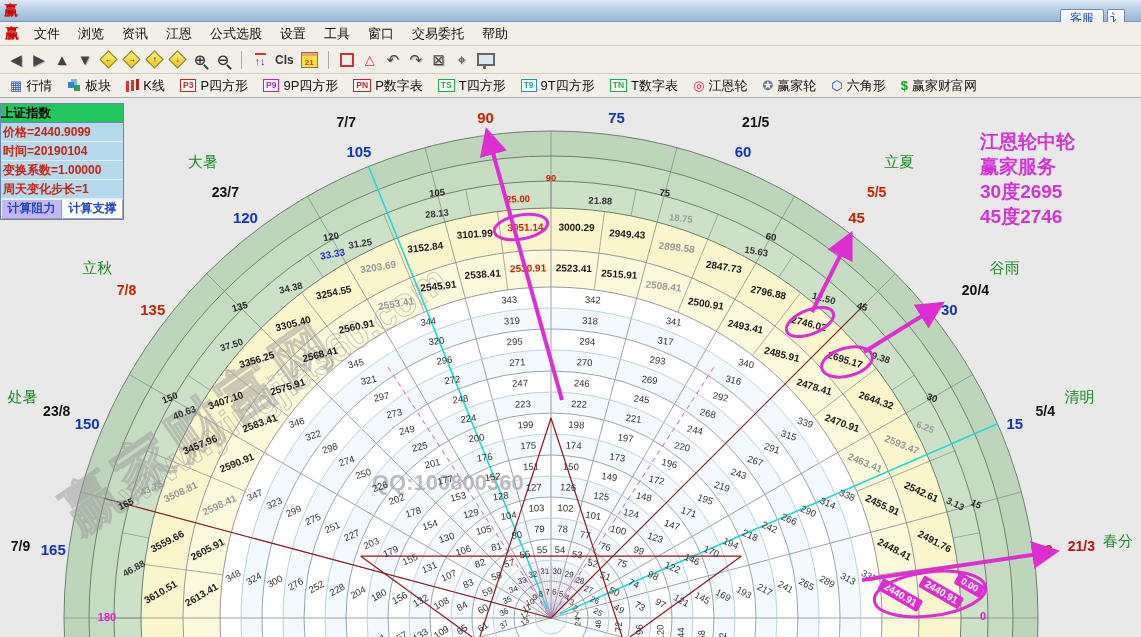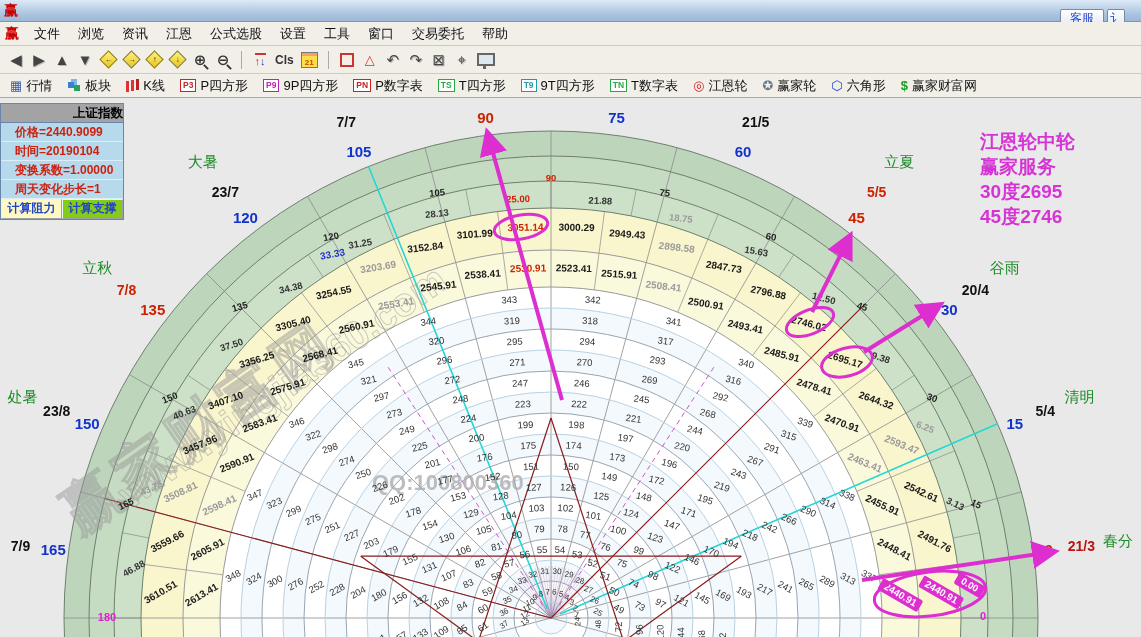--- a/index.html
+++ b/index.html
@@ -49,28 +49,28 @@
   .mbadge{border:1px solid;font-size:8.5px;font-weight:bold;padding:0 2px;line-height:11px;background:#ffffff;}
   .mglyph{font-size:13px;font-weight:bold;line-height:13px;}
   .ic-kline{width:3px;height:11px;background:#d33;box-shadow:-5px 1px 0 0 #d33,5px -1px 0 0 #b22;display:inline-block;margin:0 5px;}
   .ic-blocks{width:6px;height:6px;background:#3a7fd0;box-shadow:6px 3px 0 #2aa05a,3px -3px 0 #7fb8e8;display:inline-block;margin:2px 7px 4px 1px;}
   
   .canvas{position:absolute;top:98px;left:0;width:1141px;height:539px;background:#e9e9e9;overflow:hidden;}
   svg text{font-family:"Liberation Sans","DejaVu Sans",sans-serif;}
   
   .panel{position:absolute;top:103px;left:0;width:124px;z-index:5;border:1px solid #6a86ac;
     background:#cfe2f2;box-sizing:border-box;font-weight:bold;}
-  .p-head{height:18px;line-height:18px;text-align:right;background:#a3a3a3;color:#000;
+  .p-head{height:18px;line-height:18px;text-align:left;background:#22c55e;color:#000;
     font-size:12.5px;border-bottom:1px solid #6a86ac;}
   .p-row{height:18px;line-height:18px;background:#b6d9ec;color:#cc2211;font-size:12px;
-    padding-left:14px;border-bottom:1px solid #ddeefa;white-space:nowrap;overflow:hidden;}
+    padding-left:2px;border-bottom:1px solid #ddeefa;white-space:nowrap;overflow:hidden;}
   .p-btns{display:flex;}
   .p-btn{flex:1;height:18px;line-height:17px;text-align:center;font-size:12px;color:#2244cc;
     border:1px outset #e8f4fc;cursor:pointer;}
-  .p-btn.b1{background:#fef9c3;text-align:center;} .p-btn.b2{background:#84cc16;}
+  .p-btn.b1{background:#c4b5fd;text-align:center;} .p-btn.b2{background:#ffffff;}
   
   .annbox{position:absolute;left:980px;top:129px;z-index:6;font-size:19px;font-weight:bold;
     line-height:25px;white-space:nowrap;}
 </style>
 </head>
 <body>
 
 <div class="titlebar">
   <span class="tb-logo">赢</span>
   <span class="tb-right">

